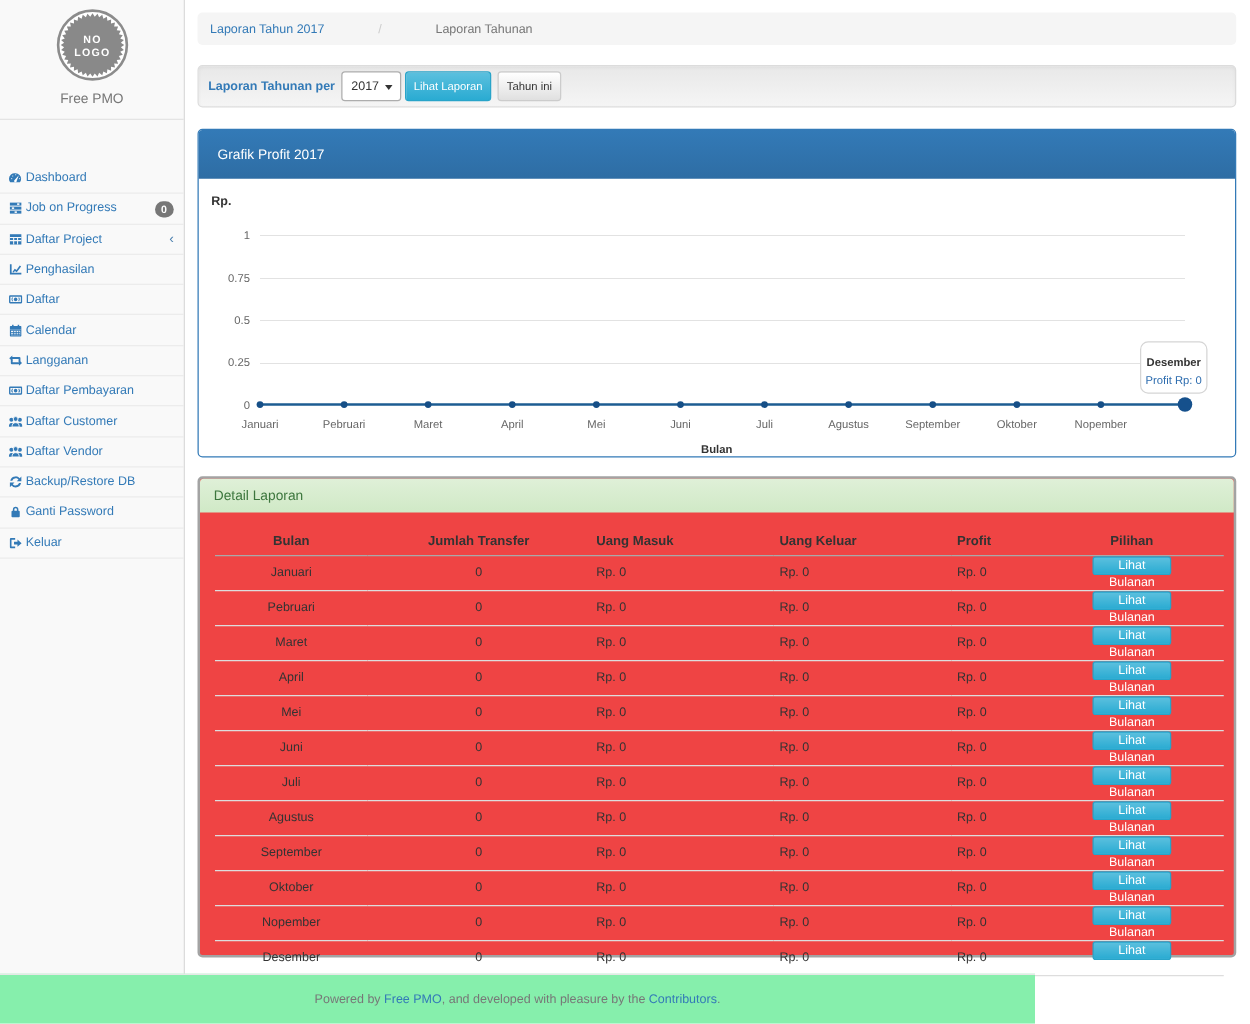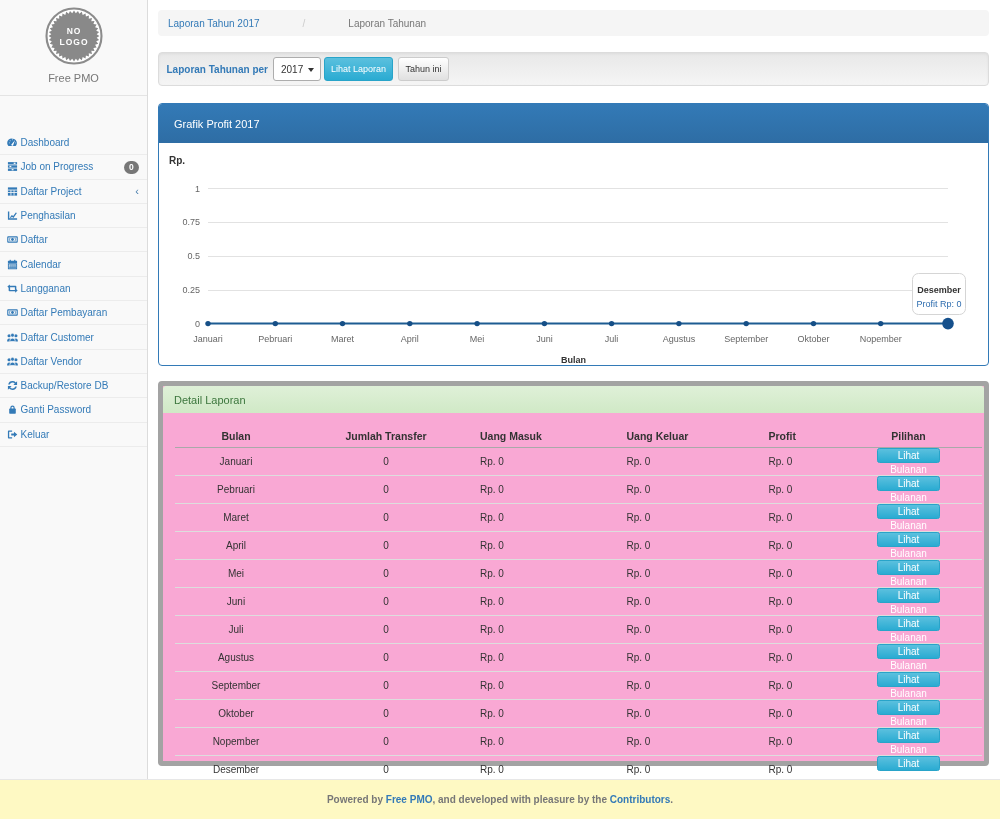--- a/index.html
+++ b/index.html
@@ -18,31 +18,31 @@
 .crumb a { color:#337ab7; text-decoration:none; }
 .crumb .sep { color:#ccc; margin:0 7px; }
 .well { position:absolute; left:9px; top:52px; width:831px; height:34px; border:1px solid #dcdcdc; border-radius:4px; background:linear-gradient(to bottom,#e8e8e8 0,#f5f5f5 100%); box-shadow:inset 0 1px 3px rgba(0,0,0,.05); display:flex; align-items:center; }
 .well .lbl { font-size:10px; font-weight:bold; color:#337ab7; margin-left:7.5px;text-align:right; }
 .fselect { width:48px; height:24px; margin-left:5px; background:#fff; border:1px solid #adadad; border-radius:3px; font-size:10px; color:#333; display:flex; align-items:center; padding-left:7px; position:relative; }
 .fselect .car { position:absolute; right:6px; top:10px; width:0; height:0; border-left:3.5px solid transparent; border-right:3.5px solid transparent; border-top:4px solid #333; }
 .btn { display:inline-flex; align-items:center; justify-content:center; height:24px; border-radius:3px; font-size:9px; }
 .btn-info { background:linear-gradient(to bottom,#5bc0de 0,#2aabd2 100%); border:1px solid #28a4c9; color:#fff; width:69px; margin-left:3px; }
 .btn-default { background:linear-gradient(to bottom,#fff 0,#e0e0e0 100%); border:1px solid #ccc; color:#333; width:51px; margin-left:5px; }
 .panel1 { position:absolute; left:9px; top:103px; width:831px; height:263px; border:1px solid #337ab7; border-radius:4px; background:#fff; }
-.panel2 { position:absolute; left:9px; top:381px; width:831px; height:385px; border:5px solid #a3a3a3; border-radius:4px; background:#f9a8d4; }
+.panel2 { position:absolute; left:9px; top:381px; width:831px; height:385px; border:2px solid #a3a3a3; border-radius:4px; background:#ef4444; }
 .phead1 { height:39px; background:linear-gradient(to bottom,#337ab7 0,#2e6da4 100%); color:#fff; font-size:11px; display:flex; align-items:center; padding-left:15px; border-radius:3px 3px 0 0; }
 .phead2 { height:27px; background:linear-gradient(to bottom,#dff0d8 0,#d0e9c6 100%); color:#3c763d; font-size:11px; display:flex; align-items:center; padding-left:11px; border-radius:3px 3px 0 0; }
 .p2body { padding:12px; }
 table.rpt { width:807px; border-collapse:collapse; table-layout:fixed; font-size:10px; color:#333; }
 table.rpt th { font-size:10.5px; font-weight:bold; height:22.4px; border-bottom:1px solid #a9a9a9; padding:0 5px; }
 table.rpt td { height:24.2px; border-bottom:1px solid #ddd; padding:0 5px; }
 table.rpt tr.total td { font-weight:bold; border-bottom:none; }
 .ca { text-align:center; } .ra { text-align:left; }
 .btn-xs { display:inline-block; width:63px; height:15.5px; line-height:14px; border-radius:2.5px; font-size:10px; color:#fff; background:linear-gradient(to bottom,#5bc0de 0,#2aabd2 100%); border:1px solid #28a4c9; }
-.footer { position:absolute; left:0; top:779px; width:1000px; height:40px; background:#fef9c3; border-top:1px solid #e7e7e7; text-align:center; font-size:10px; color:#777; padding-top:14px;font-weight:bold; }
+.footer { position:absolute; left:0; top:779px; width:828px; height:40px; background:#86efac; border-top:1px solid #e7e7e7; text-align:center; font-size:10px; color:#777; padding-top:14px; }
 .footer a { color:#337ab7; text-decoration:none; }
 </style>
 </head>
 <body>
 <div class="sidebar">
   <div class="logoarea">
     <svg width="148" height="66" viewBox="0 0 148 66" style="overflow:visible">
         <circle cx="74" cy="36" r="27.5" fill="#fff" stroke="#8c8c8c" stroke-width="2.1"></circle>
         <polygon points="74.0,10.6 75.8,13.3 78.0,10.9 79.3,13.8 81.8,11.8 82.7,14.9 85.5,13.4 85.9,16.6 88.9,15.5 88.8,18.7 92.0,18.0 91.3,21.2 94.5,21.1 93.4,24.1 96.6,24.5 95.1,27.3 98.2,28.2 96.2,30.7 99.1,32.0 96.7,34.2 99.4,36.0 96.7,37.8 99.1,40.0 96.2,41.3 98.2,43.8 95.1,44.7 96.6,47.5 93.4,47.9 94.5,50.9 91.3,50.8 92.0,54.0 88.8,53.3 88.9,56.5 85.9,55.4 85.5,58.6 82.7,57.1 81.8,60.2 79.3,58.2 78.0,61.1 75.8,58.7 74.0,61.4 72.2,58.7 70.0,61.1 68.7,58.2 66.2,60.2 65.3,57.1 62.5,58.6 62.1,55.4 59.1,56.5 59.2,53.3 56.0,54.0 56.7,50.8 53.5,50.9 54.6,47.9 51.4,47.5 52.9,44.7 49.8,43.8 51.8,41.3 48.9,40.0 51.3,37.8 48.6,36.0 51.3,34.2 48.9,32.0 51.8,30.7 49.8,28.2 52.9,27.3 51.4,24.5 54.6,24.1 53.5,21.1 56.7,21.2 56.0,18.0 59.2,18.7 59.1,15.5 62.1,16.6 62.5,13.4 65.3,14.9 66.2,11.8 68.7,13.8 70.0,10.9 72.2,13.3" fill="#898989"></polygon>
         <text x="74" y="34" font-size="8.5" font-weight="bold" fill="#fff" text-anchor="middle" letter-spacing="1">NO</text>

